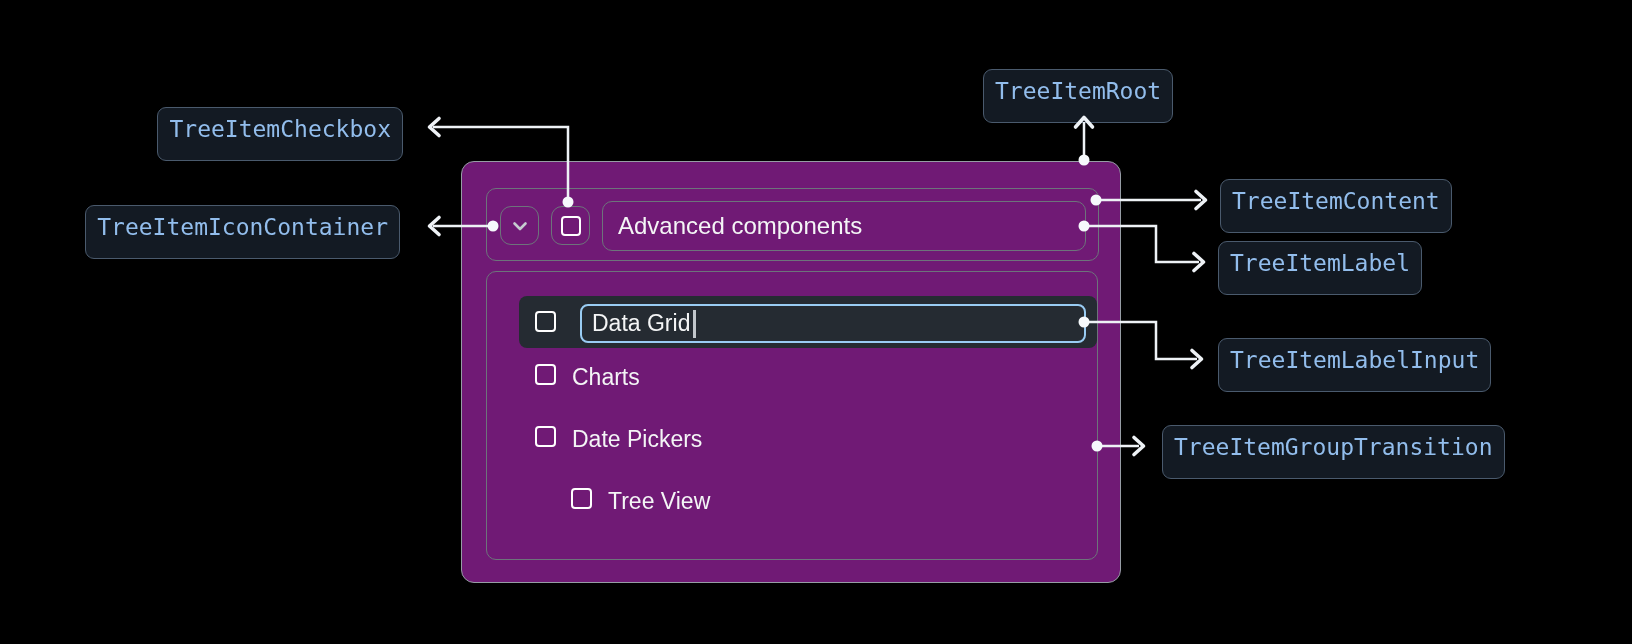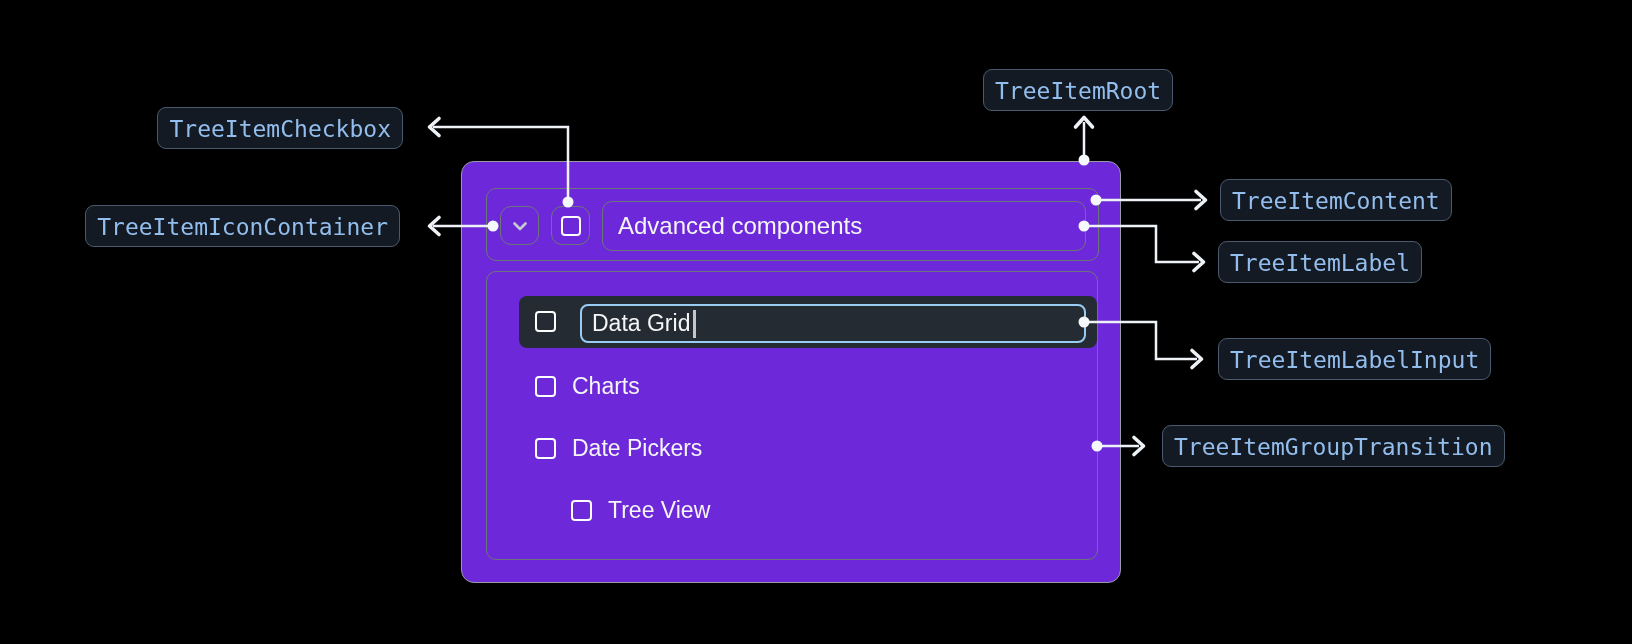--- a/index.html
+++ b/index.html
@@ -2,35 +2,35 @@
 <html><head>
 <meta charset="utf-8">
 <style>
   html,body{margin:0;padding:0;background:#000;}
   #canvas{
     position:relative;width:1632px;height:644px;background:#000;overflow:hidden;
     font-family:"Liberation Sans", sans-serif;
   }
   
   .chip{
-    position:absolute;height:42px;line-height:42px;
+    position:absolute;height:54px;line-height:42px;
     padding:0 11px;box-sizing:border-box;
     background:#131a23;border:1.5px solid #4a5a6d;border-radius:9px;
     color:#92bdec;font-family:"DejaVu Sans Mono", monospace;font-size:23px;
     white-space:nowrap;
   }
   
   #connectors{position:absolute;left:0;top:0;z-index:5;pointer-events:none;}
   #connectors path{stroke:#eef2f6;stroke-width:2.5;fill:none;}
   #connectors path.head{stroke-width:3.6;stroke-linecap:round;stroke-linejoin:round;}
   #connectors circle{fill:#f6f9fc;}
   
   .root{
     position:absolute;left:461px;top:161px;width:660px;height:422px;box-sizing:border-box;
-    background:#6d28d9;border:1.5px solid #969da5;border-radius:13px;z-index:1;
+    background:#701a75;border:1.5px solid #969da5;border-radius:13px;z-index:1;
   }
   .content{
     position:absolute;left:24px;top:26px;width:613px;height:73px;box-sizing:border-box;
     border:1.5px solid #6d747b;border-radius:10px;
   }
   .sq-btn{
     position:absolute;width:39px;height:39px;top:17px;box-sizing:border-box;
     border:1.5px solid #6d747b;border-radius:11px;
     display:flex;align-items:center;justify-content:center;background:transparent;
   }
@@ -55,21 +55,21 @@
   .row-editing .cb{position:absolute;left:16px;top:15px;}
   .label-input{
     position:absolute;left:61px;top:8px;width:506px;height:39px;box-sizing:border-box;
     border:2px solid #99ccf3;border-radius:8px;background:transparent;
     display:flex;align-items:center;padding-left:10px;
     color:#f4f5f6;font-size:23px;
   }
   .caret{display:inline-block;width:2.5px;height:28px;background:#c2c7cc;margin-left:3px;flex:none;}
   .row{
     position:absolute;left:48px;width:520px;height:44px;
-    display:flex;align-items:center;gap:16px;
+    display:flex;gap:16px;
     color:#f4f5f6;font-size:23px;
   }
 </style>
 </head>
 <body>
 
 <div id="canvas">
 
   <svg id="connectors" width="1632" height="644" aria-hidden="true">
     <g>

